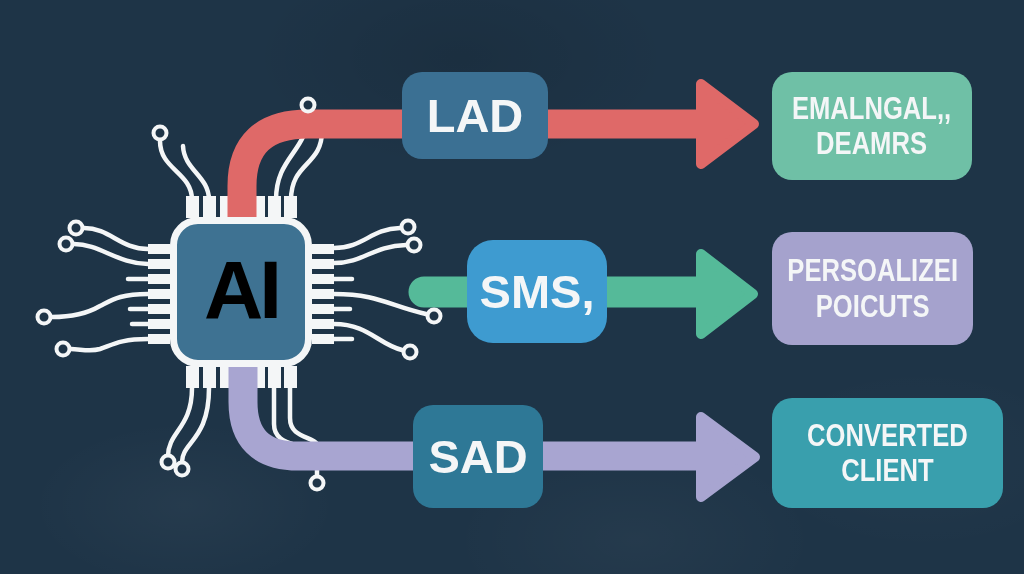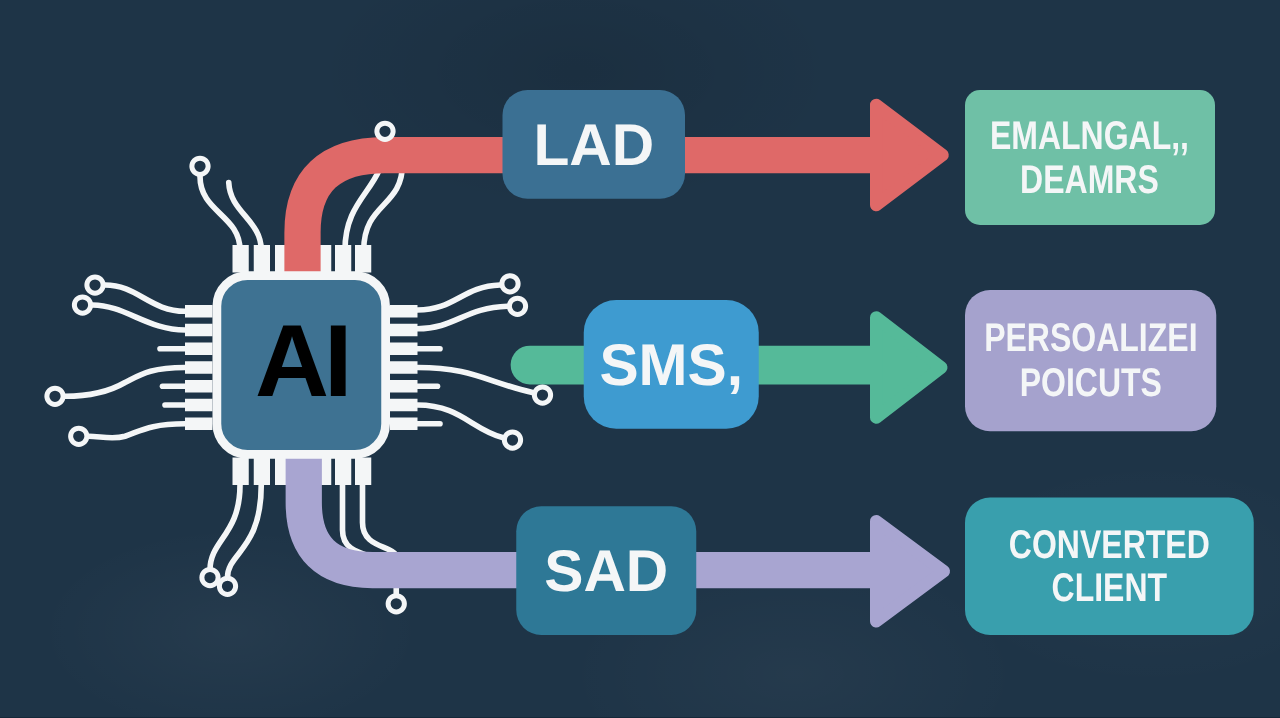--- a/index.html
+++ b/index.html
@@ -33,24 +33,24 @@
     transform:translateY(-2px);
   }
   
   .box{
     position:absolute;display:flex;align-items:center;justify-content:center;
     color:#f4f6f7;font-weight:700;
   }
   .stage{font-size:47px;letter-spacing:0px;}
   .stage-lad{left:402px;top:72px;width:146px;height:87px;border-radius:20px;}
   .stage-sms{left:467px;top:240px;width:140px;height:103px;border-radius:26px;}
-  .stage-sad{left:413px;top:405px;width:144px;height:103px;border-radius:20px;}
+  .stage-sad{left:413px;top:405px;width:130px;height:103px;border-radius:20px;}
   
   .result{flex-direction:column;border-radius:20px;}
-  .result-emails{left:772px;top:72px;width:200px;height:108px;border-radius:12px;}
+  .result-emails{left:772px;top:72px;width:200px;height:108px;}
   .result-personalized{left:772px;top:232px;width:201px;height:113px;}
   .result-converted{left:772px;top:398px;width:231px;height:110px;}
   .result .lines{
     display:flex;flex-direction:column;align-items:center;
     font-size:32px;line-height:1.1;transform:scaleX(0.8);white-space:nowrap;
   }
 </style>
 </head>
 <body>
 

